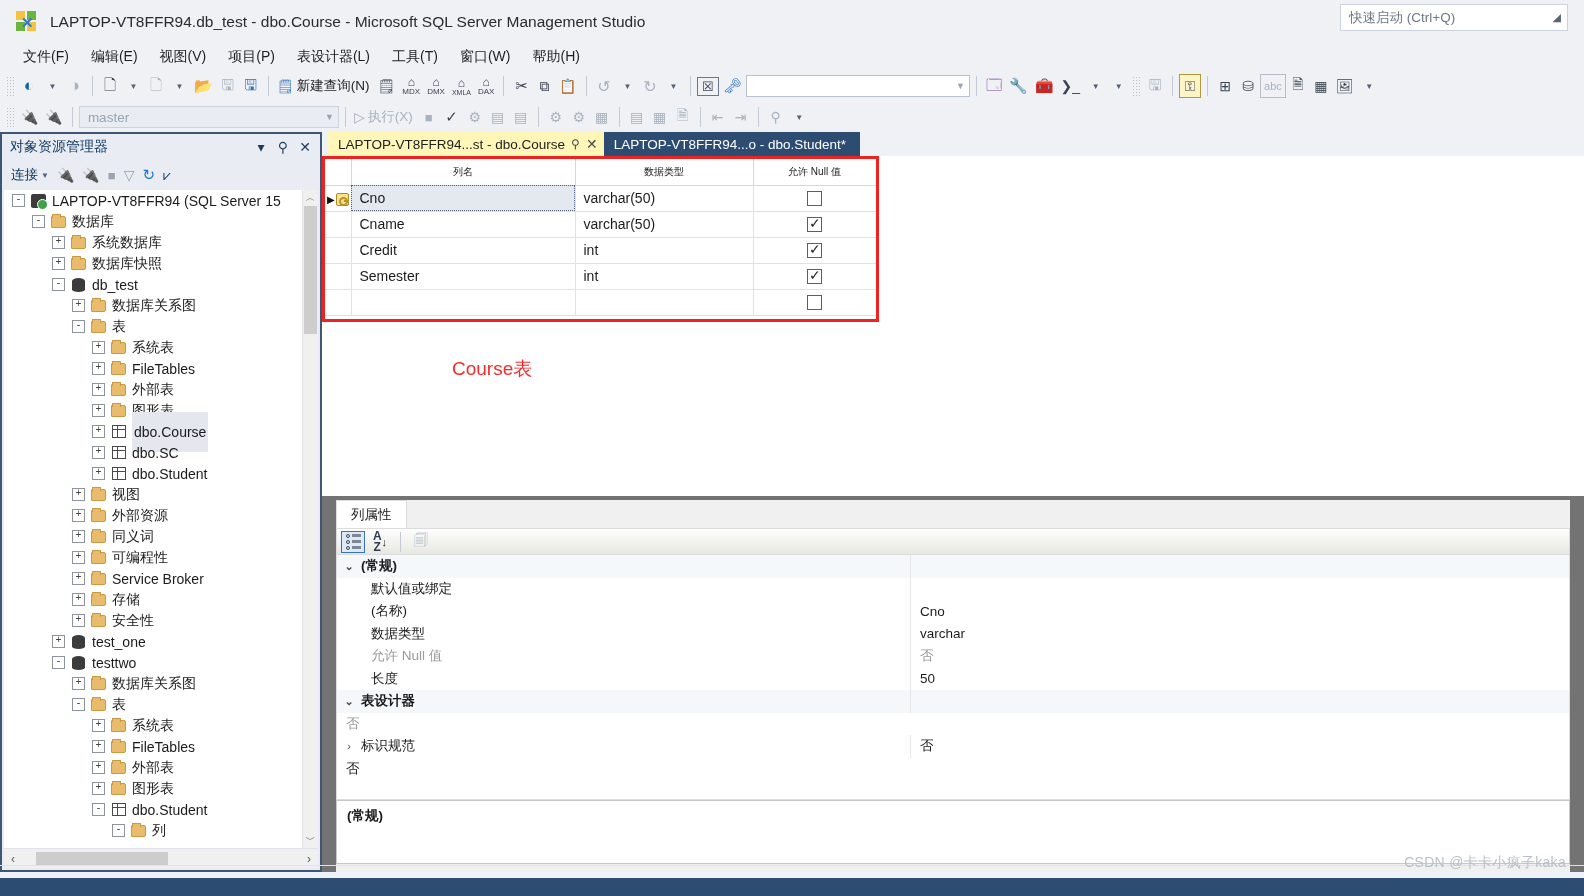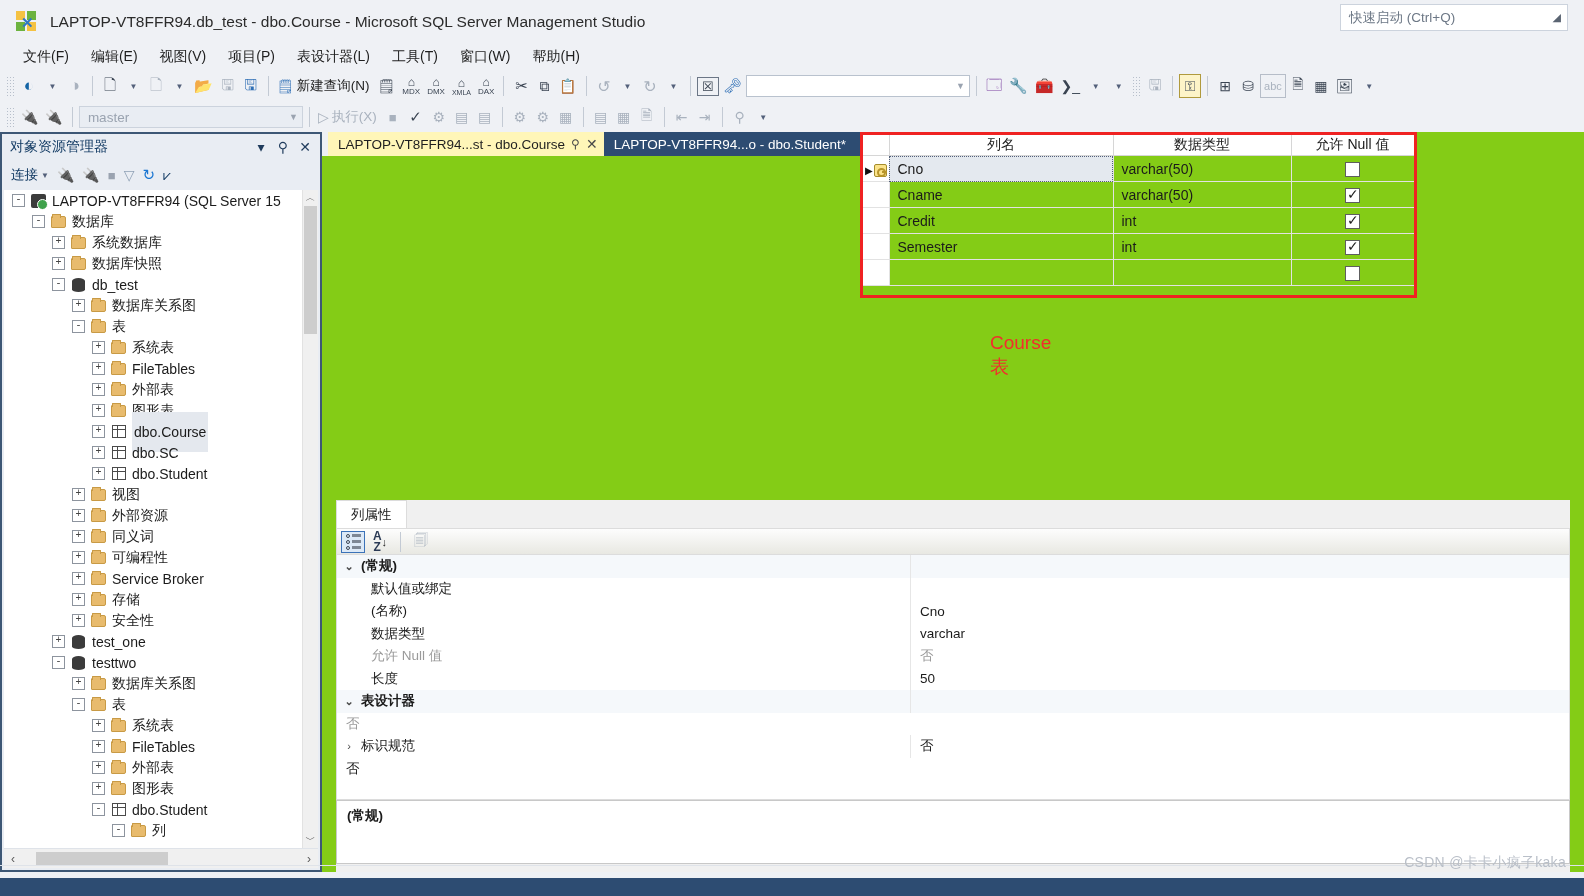--- a/index.html
+++ b/index.html
@@ -64,21 +64,21 @@
   .tb.dis { color:#a9b2be; }
   .tb.pressed { border:1px solid #b09a3d; background:#fdf4c8; }
   .caret { font-size:8px; color:#53607a; margin-left:1px; }
   .combo {
     height:22px; border:1px solid #ccd3dd; background:#e9edf3;
     display:flex; align-items:center; padding:0 4px 0 8px;
     color:#9aa3b0; font-size:13.5px; position:relative; flex:none;
   }
   .combo .cv { flex:1; }
   .combo .ca { color:#9aa3b0; font-size:9px; }
-  .combo.wide { width:224px; }
+  .combo.wide { width:260px; }
   .combo.blank { width:224px; background:#fff; border-color:#b9c2ce; }
 
   
   .body-wrap { display:flex; height:740px; background:#eef1f5; }
 
   
   .oe {
     width:322px; background:#e9edf3; border:2px solid #3d5775;
     border-left:2px solid #3d5775; border-top:2px solid #3d5775;
     display:flex; flex-direction:column; flex:none;
@@ -151,42 +151,42 @@
   }
   .oe-hsb {
     height:20px; background:#f0f0f0; display:flex; align-items:center;
     border-top:1px solid #dfe3e9; position:relative; margin:0 2px 2px 2px;
   }
   .oe-hsb .lt, .oe-hsb .rt { width:18px; text-align:center; color:#5a5a5a; font-size:12px; }
   .oe-hsb .track { flex:1; position:relative; height:14px; }
   .oe-hsb .hthumb { position:absolute; left:14px; top:0; width:132px; height:14px; background:#cdcdcd; }
 
   
-  .editor { flex:1; display:flex; background:#84cc16; position:relative; }
+  .editor { flex:1; display:flex; flex-direction:column; background:#737373; position:relative; }
   .tabstrip { height:24px; display:flex; align-items:flex-end; padding-left:6px; background:#eef1f5; }
   .tab {
     height:24px; display:flex; align-items:center; padding:0 6px 0 10px;
     font-size:13.5px; gap:6px; white-space:nowrap;
   }
   .tab.active { background:#fff6b8; color:#1f1f1f; }
   .tab.inactive { background:#2d4c72; color:#fff; padding-right:14px; }
   .tab .pin { font-size:12px; color:#4a4a4a; }
   .tab .x { font-size:14px; color:#4a4a4a; }
 
   
   .designer-area { position:relative; background:#fff; flex:none; height:340px; }
   .redbox {
     position:absolute; left:0px; top:0px; width:557px; height:166px;
     border:3px solid #ef2222; box-sizing:border-box; pointer-events:none; z-index:5;
   }
   .grid { position:absolute; left:3px; top:3px; width:551px; }
   .grid table { border-collapse:collapse; width:100%; table-layout:fixed; font-size:14px; }
   .grid th {
-    height:16px; background:#fff; border:1px solid #d6d6d6; border-top:none;
-    font-weight:normal; color:#1b1b1b; font-size:14px;margin-left:28px;
+    height:26px; background:#fff; border:1px solid #d6d6d6; border-top:none;
+    font-weight:normal; color:#1b1b1b; font-size:10px;margin-left:28px;
   }
   .grid td { height:26px; border:1px solid #e2e2e2; padding:0 8px; color:#1b1b1b; }
   .grid .c-handle { width:26px; padding:0; text-align:center; border-left:none; background:#fff; }
   .grid .c-name { width:224px; }
   .grid .c-type { width:178px; }
   .grid .c-null { width:123px; text-align:center; padding:0; }
   .grid tr.current .c-name {
     background:#e4e9ef; outline:1px dotted #53607a; outline-offset:-1px;
   }
   .keycell { display:inline-flex; align-items:center; gap:1px; }

